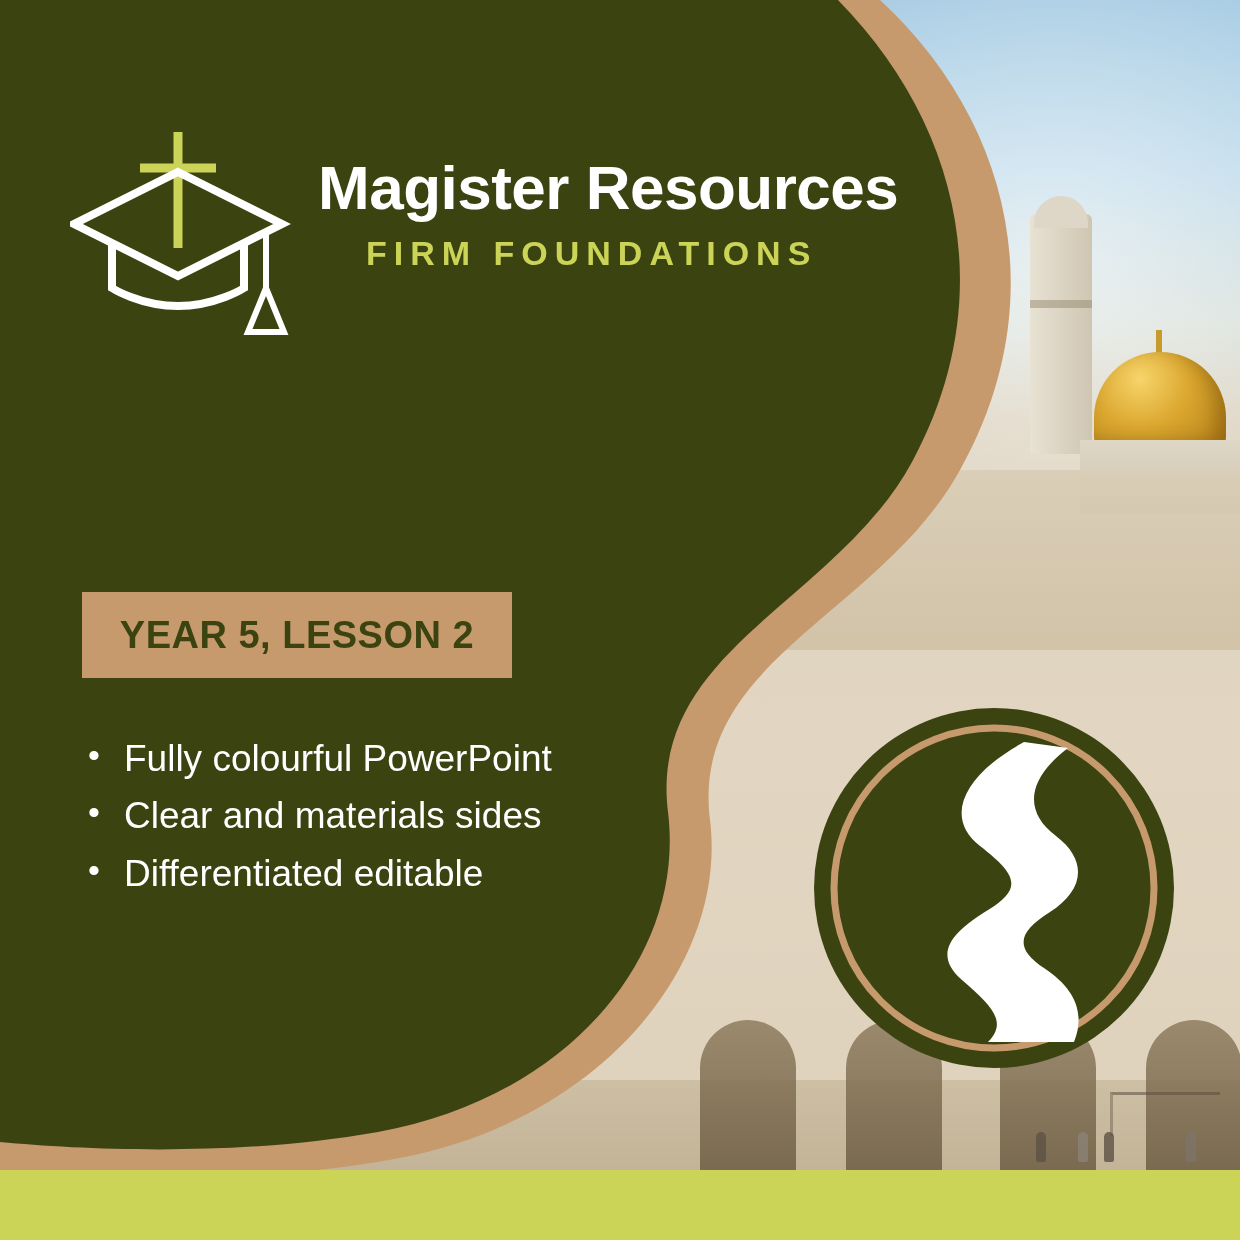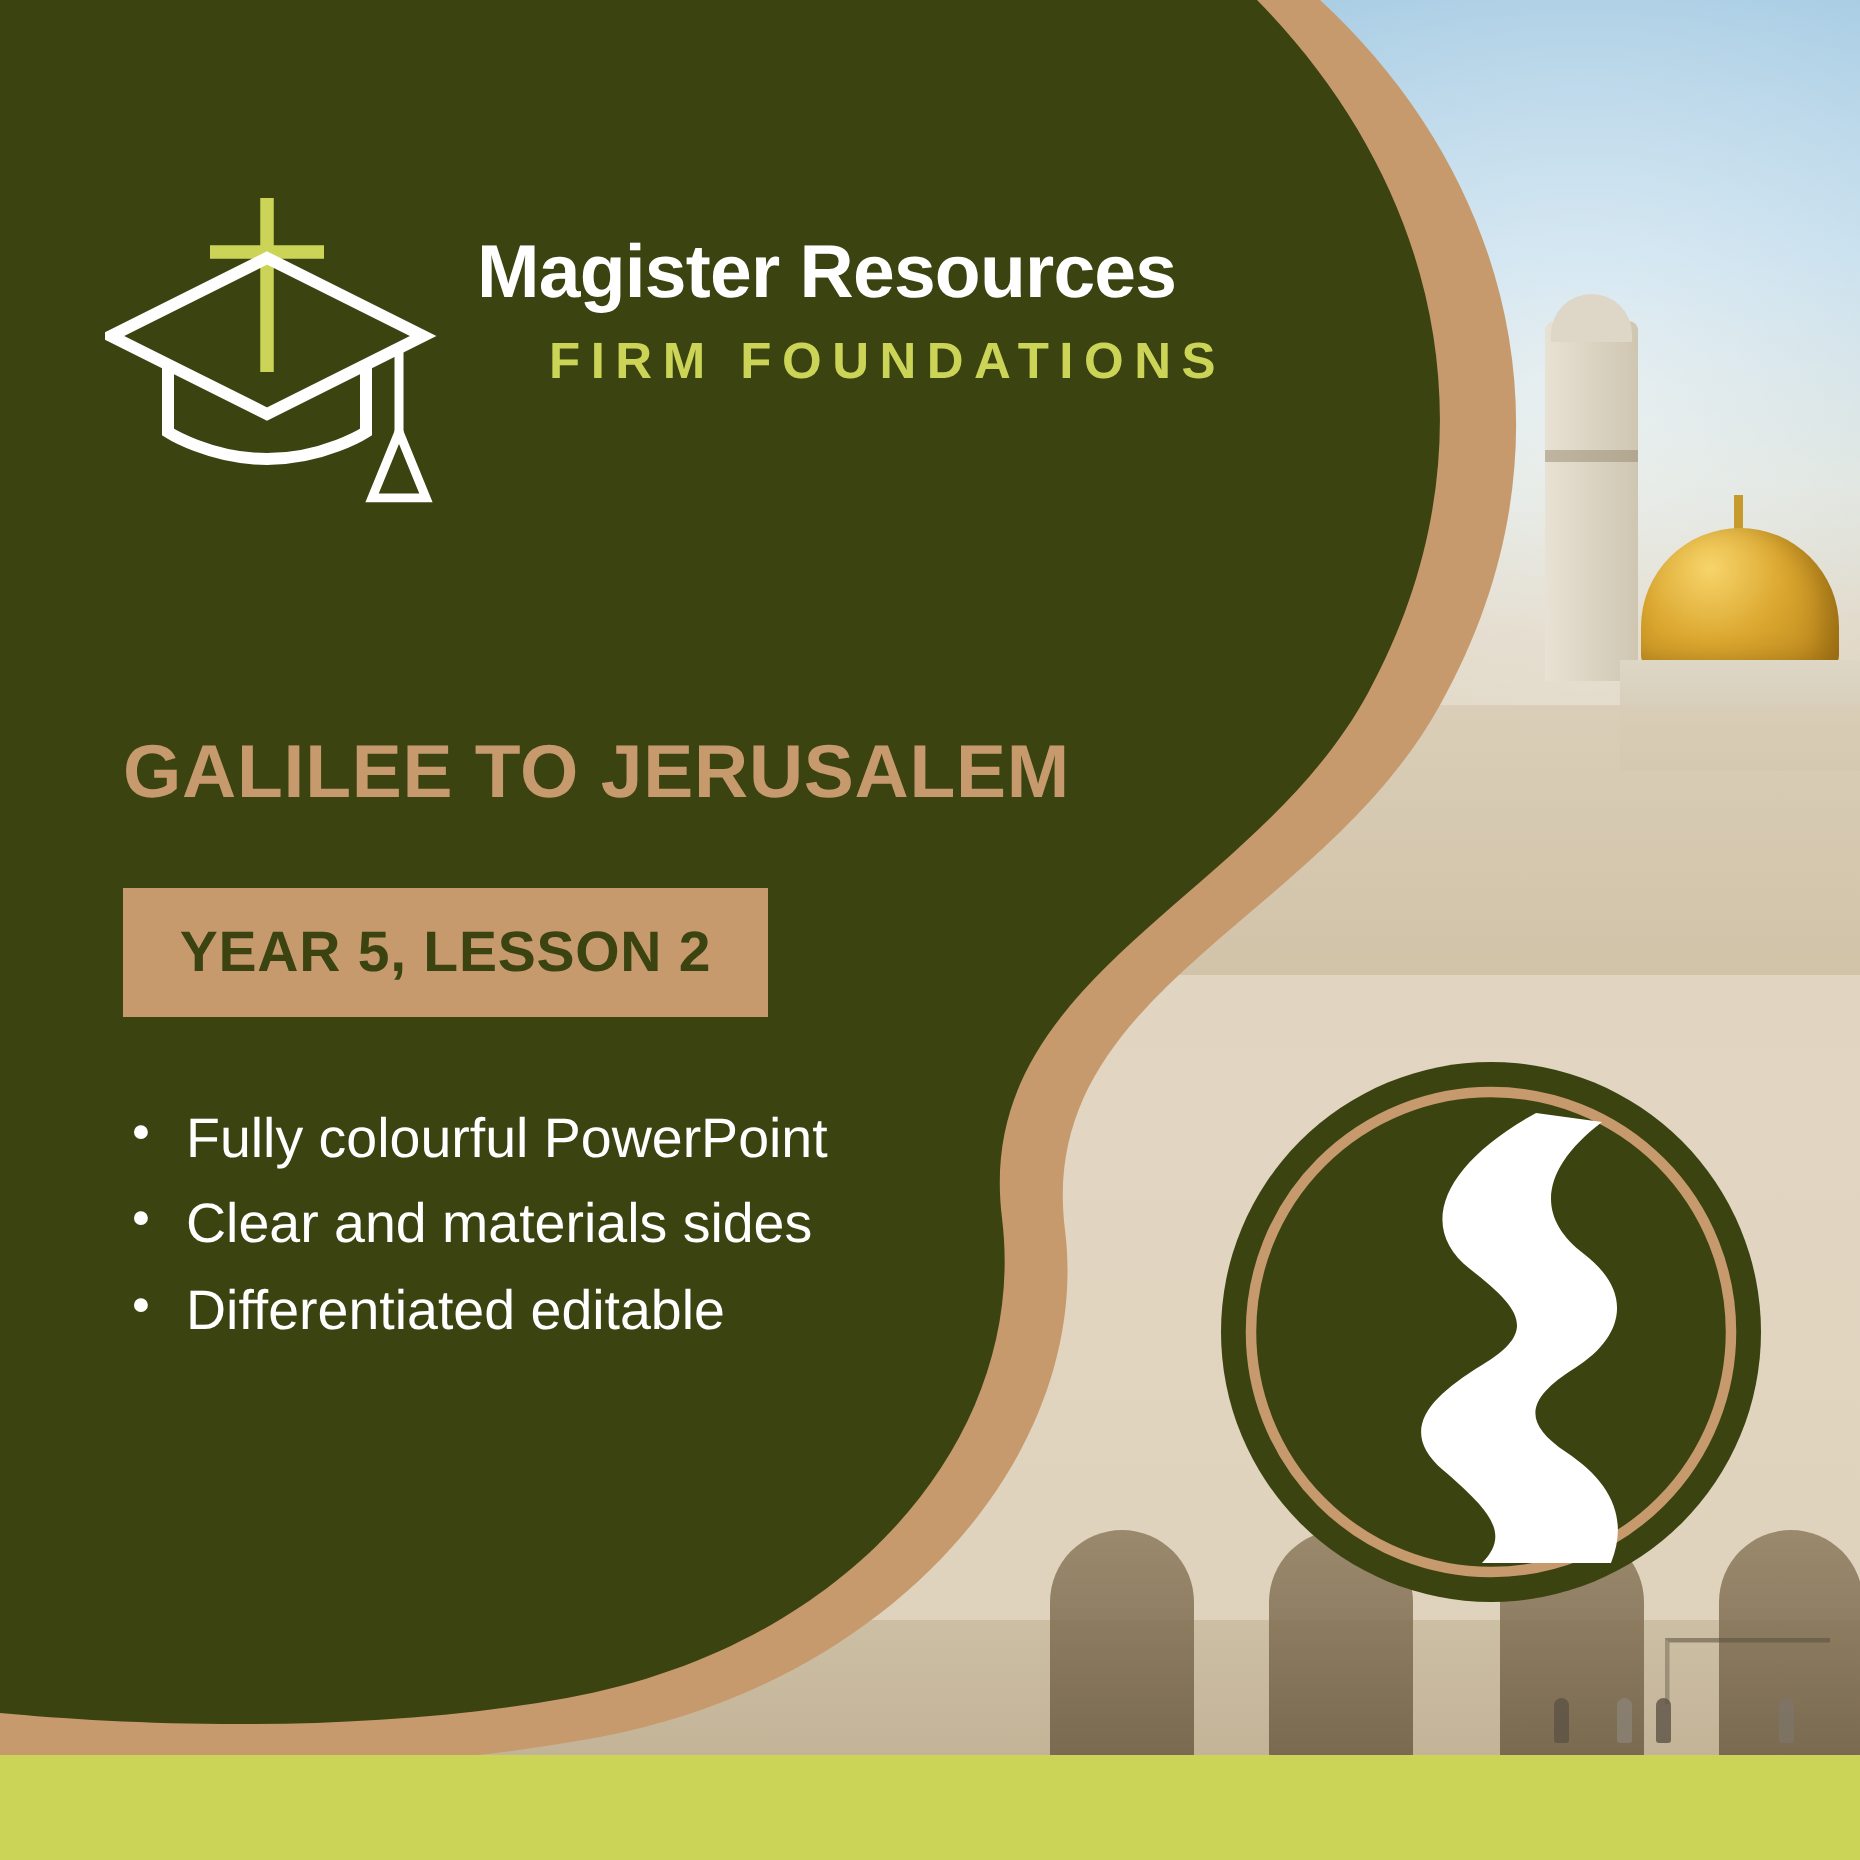--- a/index.html
+++ b/index.html
@@ -163,21 +163,21 @@
     position: absolute;
     left: 70px; top: 120px;
     width: 230px; height: 215px;
   }
   .brand {
     position: absolute;
     left: 318px; top: 155px;
     width: 600px;
   }
   .brand-title {
-    font-size: 50px;
+    font-size: 62px;
     font-weight: bold;
     color: #ffffff;
     letter-spacing: -0.5px;
     line-height: 1.05;
     white-space: nowrap;
   }
   .brand-sub {
     margin-top: 14px;
     font-size: 34px;
     font-weight: bold;
@@ -304,21 +304,20 @@
 
       <polygon points="196,168 178,212 214,212" fill="none" stroke="#ffffff" stroke-width="6"></polygon>
     </svg>
   </div>
 
   <div class="brand">
     <div class="brand-title">Magister Resources</div>
     <div class="brand-sub">FIRM FOUNDATIONS</div>
   </div>
 
-  <div class="headline">GALILEE TO JERUSALEM</div>
 
   <div class="badge">
     <span>YEAR 5, LESSON 2</span>
   </div>
 
   <ul class="bullets">
     <li>Fully colourful PowerPoint</li>
     <li>Clear and materials sides</li>
     <li>Differentiated editable</li>
   </ul>

